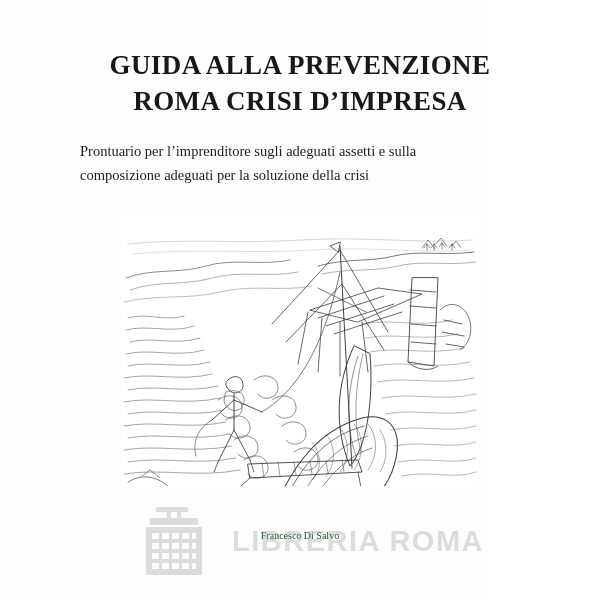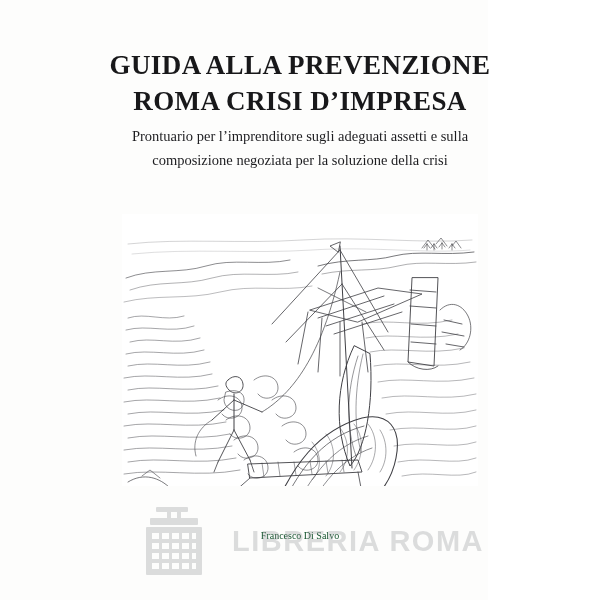--- a/index.html
+++ b/index.html
@@ -36,23 +36,22 @@
     font-family: "Liberation Serif", serif;
     font-weight: bold;
     font-size: 27px;
     letter-spacing: 0.4px;
     color: #18181a;
     line-height: 1.32;
   }
   .subtitle-block {
     position: absolute;
     left: 80px;
-    top: 125px;
+    top: 140px;
     width: 440px;
-    text-align: center;
   }
   .subtitle-line {
     font-family: "Liberation Serif", serif;
     font-size: 14.5px;
     color: #1d1d20;
     line-height: 1.65;
   }
   .art-frame {
     position: absolute;
     left: 122px;
@@ -112,21 +111,21 @@
 <div id="page">
   <div class="cover">
 
     <div class="title-block">
       <div class="title-line">GUIDA ALLA PREVENZIONE</div>
       <div class="title-line">ROMA CRISI D’IMPRESA</div>
     </div>
 
     <div class="subtitle-block">
       <div class="subtitle-line">Prontuario per l’imprenditore sugli adeguati assetti e sulla</div>
-      <div class="subtitle-line">composizione negoziata per la soluzione della crisi</div>
+      <div class="subtitle-line">composizione adeguati per la soluzione della crisi</div>
     </div>
 
     <div class="art-frame">
       <svg width="356" height="272" viewBox="0 0 356 272" xmlns="http://www.w3.org/2000/svg">
         <g fill="none" stroke="#3f3f44" stroke-width="0.8" stroke-linecap="round" stroke-linejoin="round">
 
           <path d="M6 30 C 60 24, 120 30, 180 26 C 240 22, 300 30, 350 26" stroke-width="0.5" opacity="0.45"></path>
           <path d="M10 40 C 70 34, 130 40, 190 36 C 250 32, 305 40, 348 36" stroke-width="0.5" opacity="0.35"></path>
 
           <path d="M196 52 C 224 44, 250 48, 272 42 C 296 36, 322 42, 352 38" stroke-width="0.7"></path>

